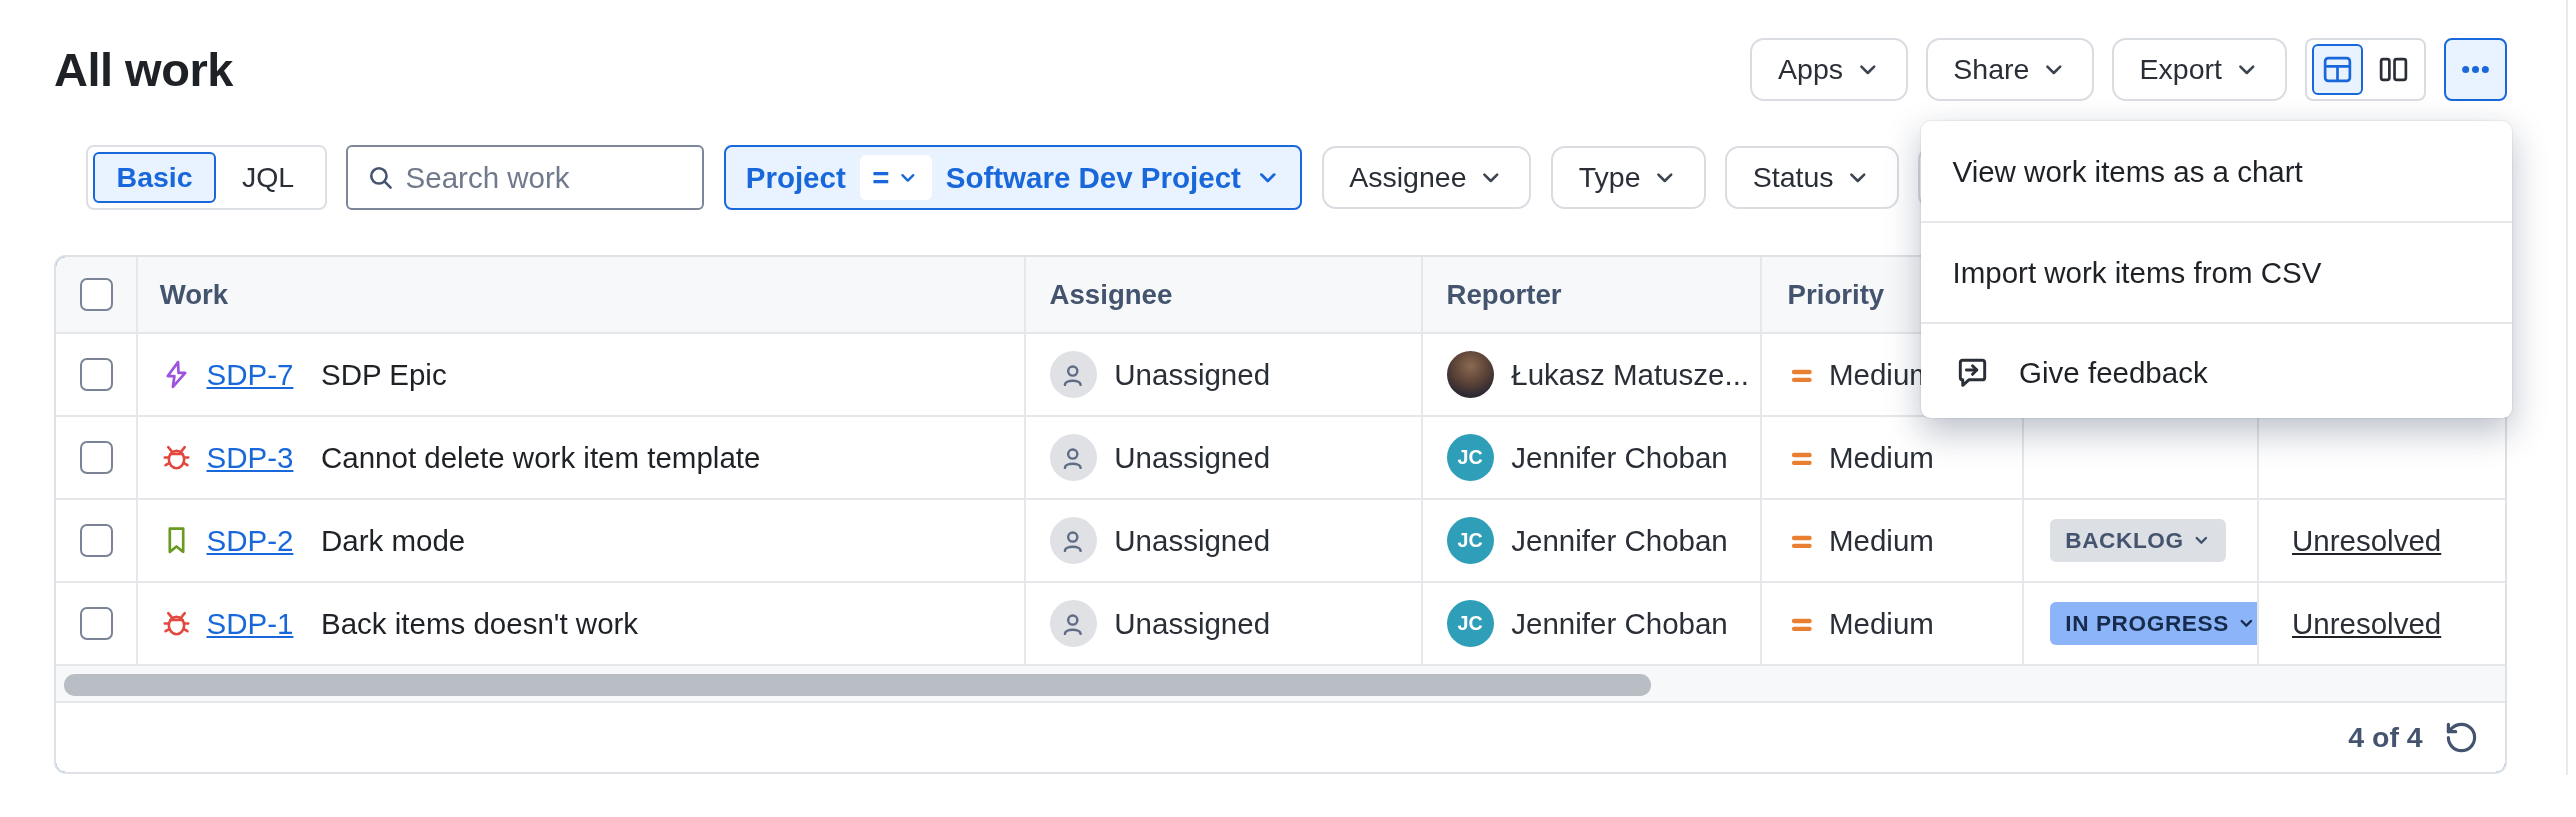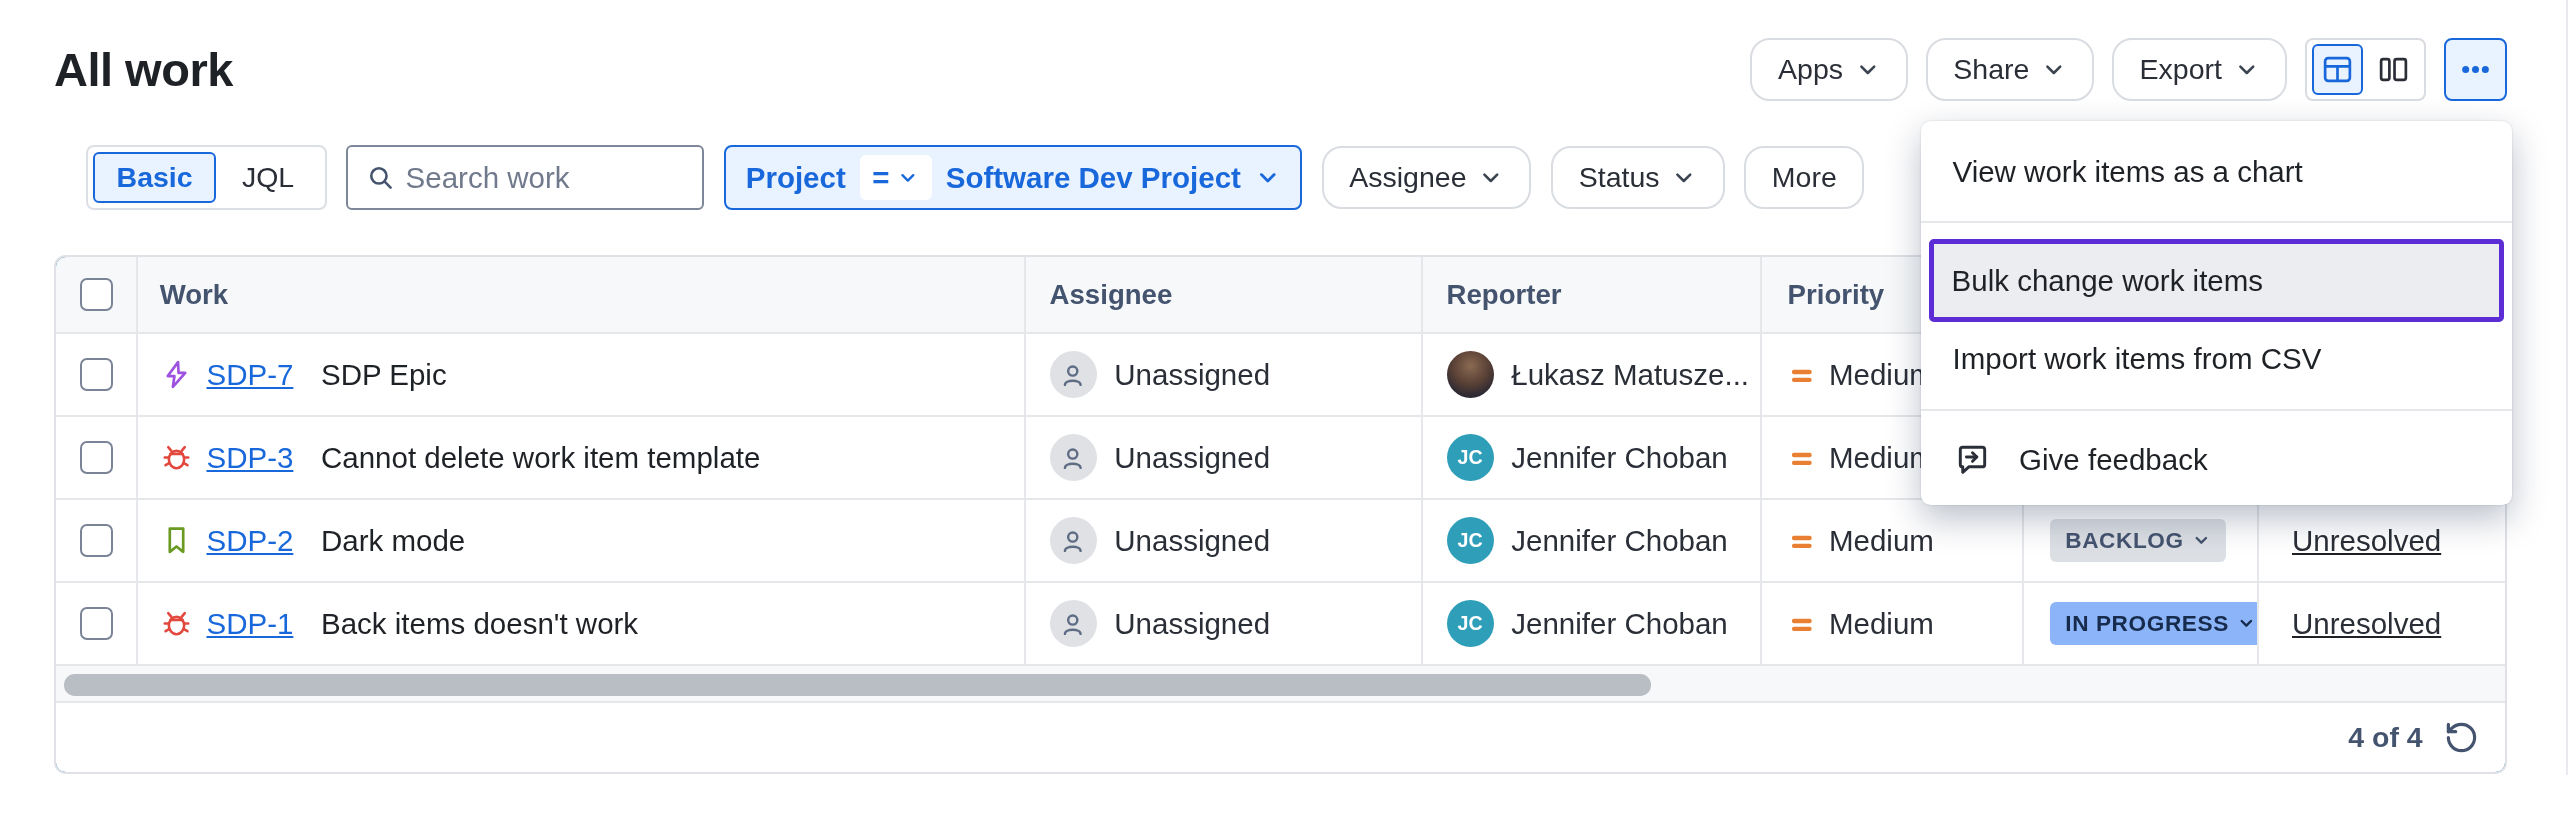--- a/index.html
+++ b/index.html
@@ -6,21 +6,21 @@
   html,body { width:2576px; height:818px; background:#fff; overflow:hidden;
     font-family:"Liberation Sans", sans-serif; color:#1e2125; }
   .page { position:relative; width:2576px; height:775px; padding:37px 69px 0 54px; }
   .edge-line { position:absolute; top:0; right:7.9px; width:2px; height:100%; background:#e9eaee; }
 
   
   .header-row { display:flex; justify-content:space-between; align-items:center; height:65px; }
   .title { font-size:47px; font-weight:700; letter-spacing:-0.5px; color:#1e2125; }
   .actions { display:flex; align-items:center; gap:17.7px; }
   .btn { height:63px; display:inline-flex; align-items:center; gap:11.8px; padding:0 25.6px;
-    border:2px solid #d9dce1; border-radius:20px; background:#fff; font-size:28.5px;
+    border:2px solid #d9dce1; border-radius:14px; background:#fff; font-size:28.5px;
     font-weight:500; color:#2a2e36; white-space:nowrap; cursor:pointer; }
   .chev { flex:0 0 auto; color:#3b4450; }
   .view-toggle { height:63px; border:2px solid #d9dce1; border-radius:7.9px; display:flex;
     align-items:center; padding:0 4.9px; gap:5.9px; background:#fff; }
   .toggle-btn { width:51px; height:51px; border-radius:5.9px; display:flex; align-items:center;
     justify-content:center; border:2px solid transparent; }
   .toggle-btn.active { background:#e9f2ff; border-color:#1868db; }
   .more-btn { width:63px; height:63px; border:2px solid #1868db; background:#e9f2ff;
     border-radius:7.9px; display:flex; align-items:center; justify-content:center; cursor:pointer; }
 
@@ -183,20 +183,26 @@
           <path d="M6 9l6 6 6-6" fill="none" stroke="currentColor" stroke-width="2.6" stroke-linecap="round" stroke-linejoin="round"></path>
         </svg>
     </div>
     <button class="btn">
       <span>Assignee</span>
       <svg class="chev" width="25.6" height="25.6" viewBox="0 0 24 24">
           <path d="M6 9l6 6 6-6" fill="none" stroke="currentColor" stroke-width="2.4" stroke-linecap="round" stroke-linejoin="round"></path>
         </svg>
     </button>
     <button class="btn">
+      <span>Type</span>
+      <svg class="chev" width="25.6" height="25.6" viewBox="0 0 24 24">
+          <path d="M6 9l6 6 6-6" fill="none" stroke="currentColor" stroke-width="2.4" stroke-linecap="round" stroke-linejoin="round"></path>
+        </svg>
+    </button>
+    <button class="btn">
       <span>Status</span>
       <svg class="chev" width="25.6" height="25.6" viewBox="0 0 24 24">
           <path d="M6 9l6 6 6-6" fill="none" stroke="currentColor" stroke-width="2.4" stroke-linecap="round" stroke-linejoin="round"></path>
         </svg>
     </button>
     <button class="btn">
       <span>More</span>
     </button>
   </div>
 
@@ -435,21 +441,20 @@
             <path d="M3 12a9 9 0 1 0 9-9 9.75 9.75 0 0 0-6.74 2.74L3 8"></path>
             <path d="M3 3v5h5"></path>
           </g>
         </svg>
     </div>
   </div>
 
   <div class="menu">
     <div class="menu-item">View work items as a chart</div>
     <div class="menu-divider"></div>
-    <div class="menu-item spotlight">Bulk change work items</div>
     <div class="menu-item">Import work items from CSV</div>
     <div class="menu-divider"></div>
     <div class="menu-item feedback">
       <svg width="39" height="39" viewBox="0 0 32 32">
           <g fill="none" stroke="#2a2e36" stroke-width="2.4" stroke-linecap="round" stroke-linejoin="round">
             <path d="M8 6h16a2 2 0 0 1 2 2v12a2 2 0 0 1-2 2H13l-5 4.5V22a2 2 0 0 1-2-2V8a2 2 0 0 1 2-2Z"></path>
             <path d="M11 14h8.5"></path>
             <path d="M16 10.5 19.5 14 16 17.5"></path>
           </g>
         </svg>

